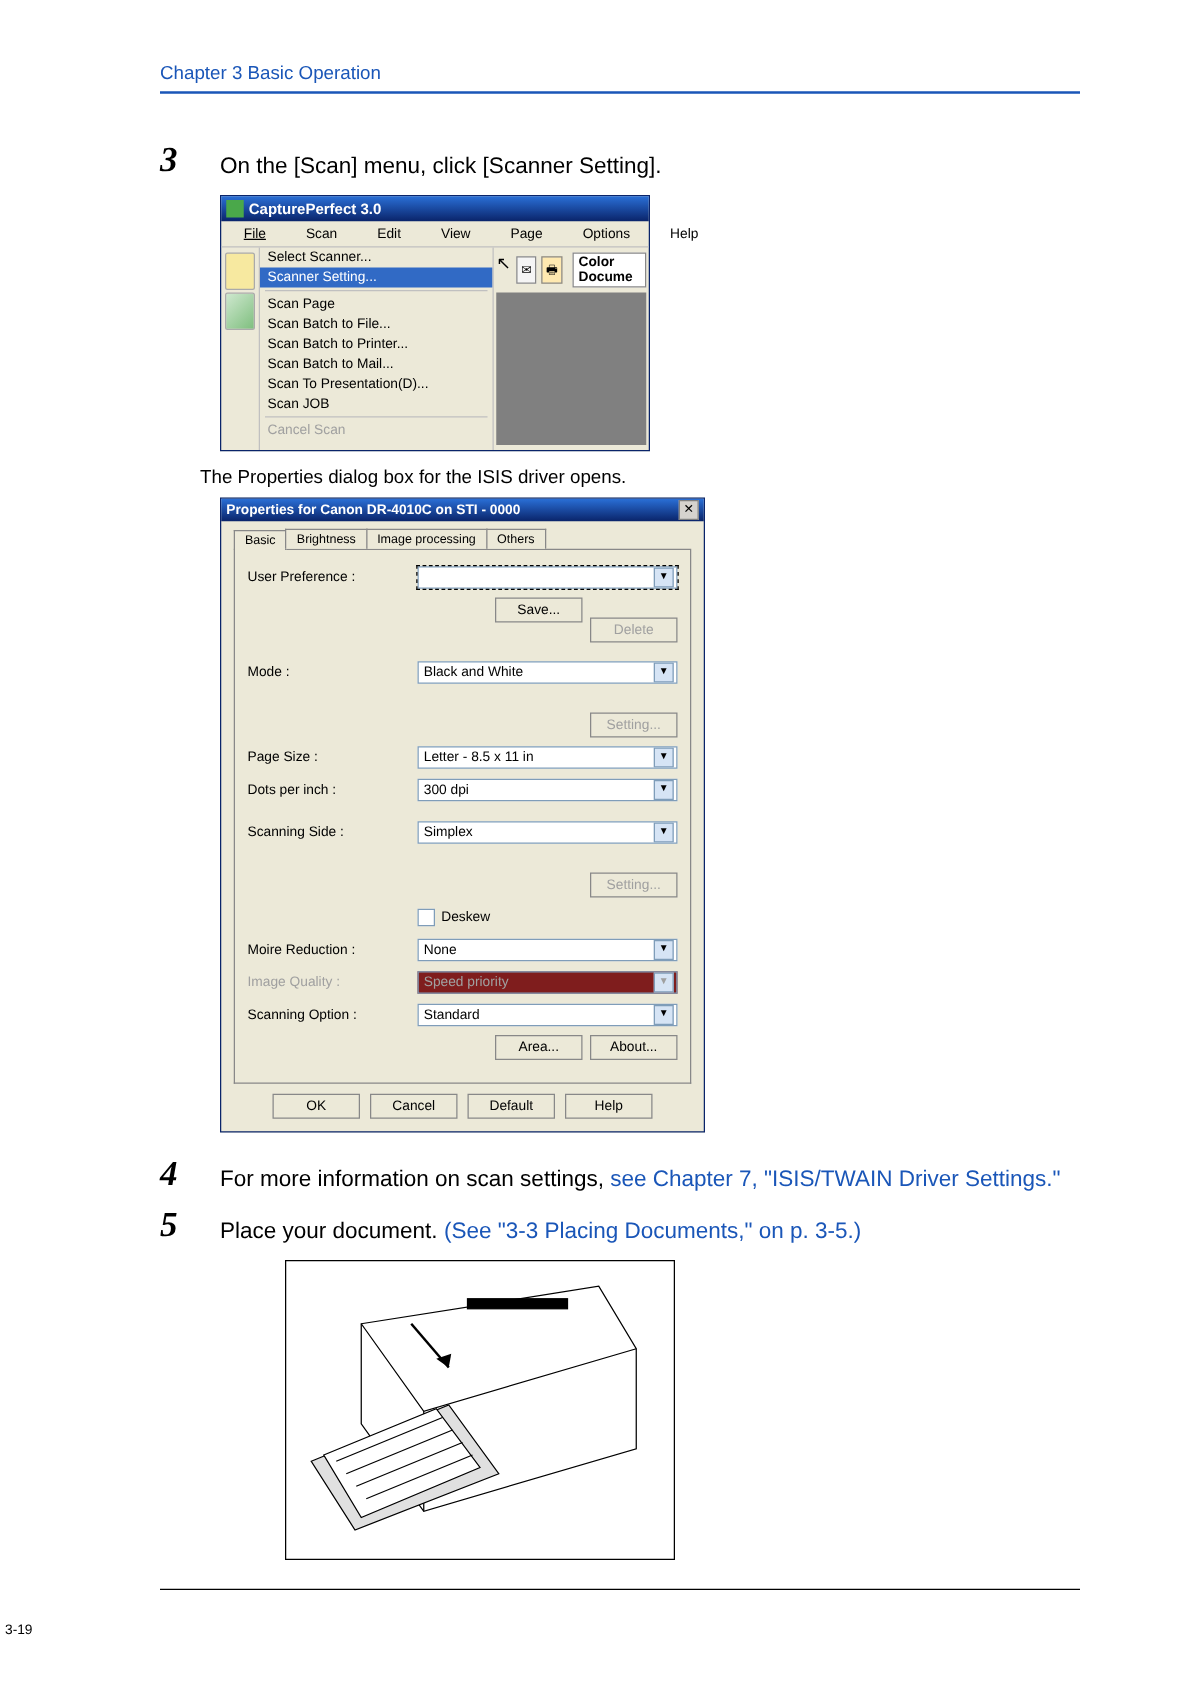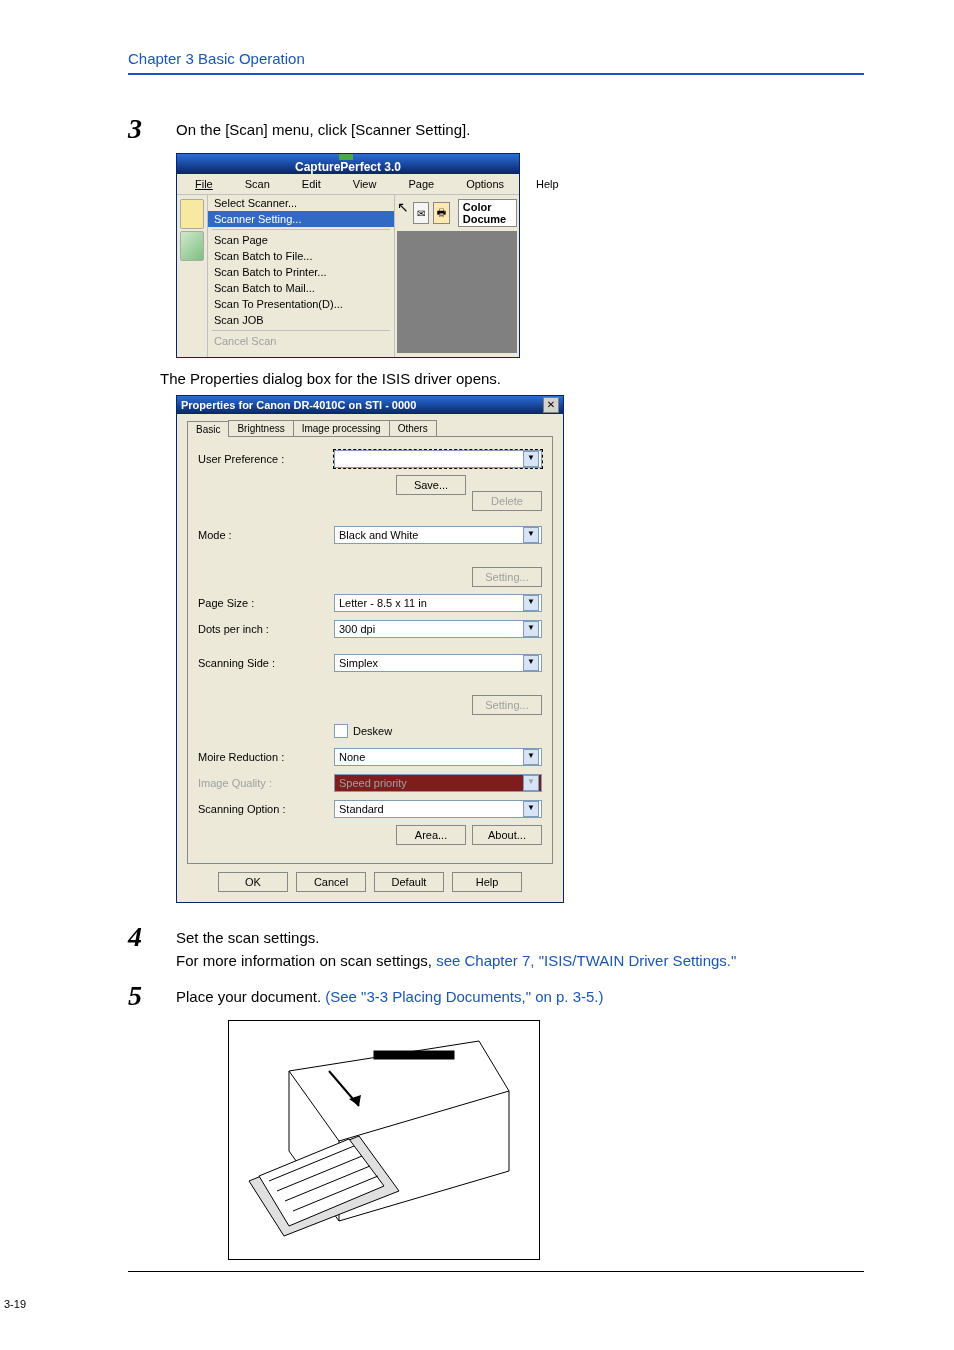--- a/index.html
+++ b/index.html
@@ -34,21 +34,21 @@
   .step-num {
     font-family: "Times New Roman", serif;
     font-style: italic;
     font-weight: bold;
     font-size: 28px;
     width: 48px;
     line-height: 1;
   }
   .step-body {
     flex: 1;
-    font-size: 15px;
+    font-size: 18px;
     line-height: 1.5;
     color: #000;
     padding-top: 4px;
   }
   .step-body .link {
     color: #1a56b8;
   }
   .indent {
     margin-left: 32px;
     font-size: 15px;
@@ -71,21 +71,20 @@
   }
   .cp-titlebar {
     height: 20px;
     background: linear-gradient(to bottom, #2a6fd6, #0a246a);
     color: #fff;
     display: flex;
     align-items: center;
     padding: 0 4px;
     font-weight: bold;
     font-size: 12px;
-    flex-direction: column;
   }
   .cp-titlebar .icon-box {
     width: 14px;
     height: 14px;
     background: #4aa84a;
     margin-right: 4px;
     display: inline-block;
   }
   .cp-menubar {
     display: flex;
@@ -540,21 +539,20 @@
           <div class="btn">Default</div>
           <div class="btn">Help</div>
         </div>
       </div>
     </div>
   </div>
 
   <div class="step" style="margin-top:20px;">
     <div class="step-num">4</div>
     <div class="step-body">
-      <div>Set the scan settings.</div>
       <div>
         <span>For more information on scan settings, </span><span class="link">see Chapter 7, "ISIS/TWAIN Driver Settings."</span>
       </div>
     </div>
   </div>
 
   <div class="step" style="margin-top:10px;">
     <div class="step-num">5</div>
     <div class="step-body">
       <span>Place your document. </span><span class="link">(See "3-3 Placing Documents," on p. 3-5.)</span>

